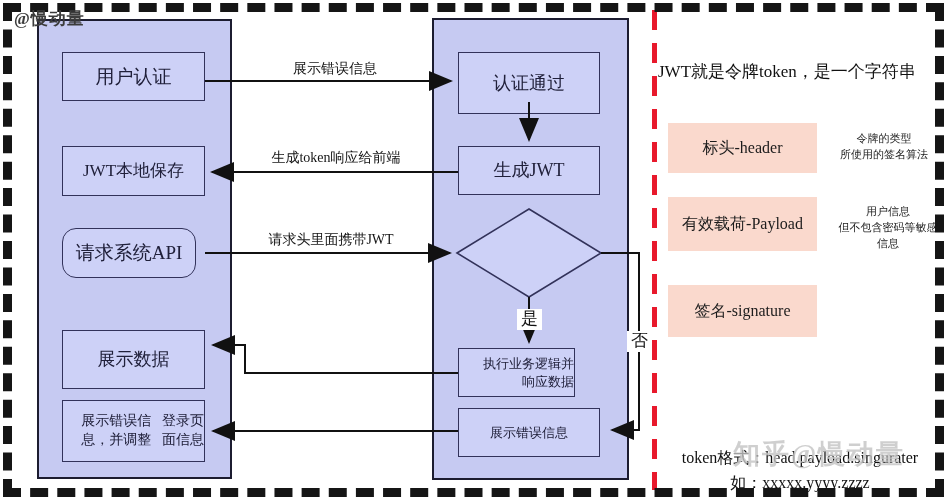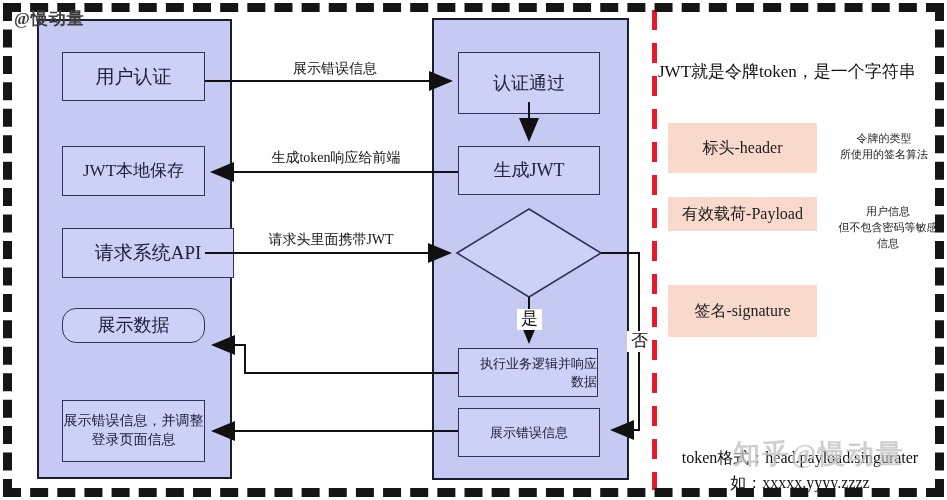--- a/index.html
+++ b/index.html
@@ -70,31 +70,31 @@
 
 <div class="canvas">
 
   <div class="outer-border"></div>
 
   <div class="wm-top">@慢动量</div>
 
   <div class="panel panel-left"></div>
   <div class="fbox" style="left:62px;top:52px;width:143px;height:49px;font-size:19px;">用户认证</div>
   <div class="fbox" style="left:62px;top:146px;width:143px;height:50px;font-size:17px;">JWT本地保存</div>
-  <div class="fbox" style="left:62px;top:228px;width:172px;height:50px;font-size:19px;">请求系统API</div>
-  <div class="fbox" style="left:62px;top:308px;width:143px;height:35px;font-size:18px;border-radius:14px;">展示数据</div>
-  <div class="fbox" style="left:62px;top:400px;width:143px;height:62px;font-size:14px;flex-direction:column;">
+  <div class="fbox" style="left:62px;top:228px;width:134px;height:50px;font-size:19px;border-radius:14px;">请求系统API</div>
+  <div class="fbox" style="left:62px;top:330px;width:143px;height:59px;font-size:18px;">展示数据</div>
+  <div class="fbox" style="left:62px;top:400px;width:143px;height:62px;font-size:14px;flex-direction:row;">
     <div>展示错误信息，并调整</div>
     <div>登录页面信息</div>
   </div>
 
   <div class="panel panel-mid"></div>
   <div class="fbox" style="left:458px;top:52px;width:142px;height:62px;font-size:18px;">认证通过</div>
   <div class="fbox" style="left:458px;top:146px;width:142px;height:49px;font-size:18px;">生成JWT</div>
-  <div class="fbox" style="left:458px;top:348px;width:140px;height:49px;font-size:13px;padding-left:20px;">执行业务逻辑并响应数据</div>
+  <div class="fbox" style="left:458px;top:348px;width:117px;height:49px;font-size:13px;padding-left:20px;">执行业务逻辑并响应数据</div>
   <div class="fbox" style="left:458px;top:408px;width:142px;height:49px;font-size:13px;">展示错误信息</div>
 
   <svg class="svg-overlay" width="947" height="500">
     <defs>
       <marker id="ah" markerWidth="13" markerHeight="11" refX="11" refY="5" orient="auto">
         <path d="M0,0 L12,5 L0,10 Z" fill="#111"></path>
       </marker>
     </defs>
     <polygon points="457,253 529,209 601,253 529,297" fill="#cdd1f7" stroke="#32325a" stroke-width="1.6"></polygon>
     <path d="M205,81 H451" stroke="#111" stroke-width="2" fill="none" marker-end="url(#ah)"></path>
@@ -117,21 +117,21 @@
   <div class="red-divider"></div>
 
   <div class="jwt-title">JWT就是令牌token，是一个字符串</div>
 
   <div class="pink-box" style="top:123px;height:50px;">标头-header</div>
   <div class="pink-note" style="left:826px;top:131px;width:116px;">
     <div>令牌的类型</div>
     <div>所使用的签名算法</div>
   </div>
 
-  <div class="pink-box" style="top:197px;height:34px;">有效载荷-Payload</div>
+  <div class="pink-box" style="top:197px;height:54px;">有效载荷-Payload</div>
   <div class="pink-note" style="left:832px;top:204px;width:112px;">
     <div>用户信息</div>
     <div>但不包含密码等敏感</div>
     <div>信息</div>
   </div>
 
   <div class="pink-box" style="top:268px;height:52px;margin-top:17px;">签名-signature</div>
 
   <div class="token-block">
     <div>token格式：head.payload.singurater</div>

